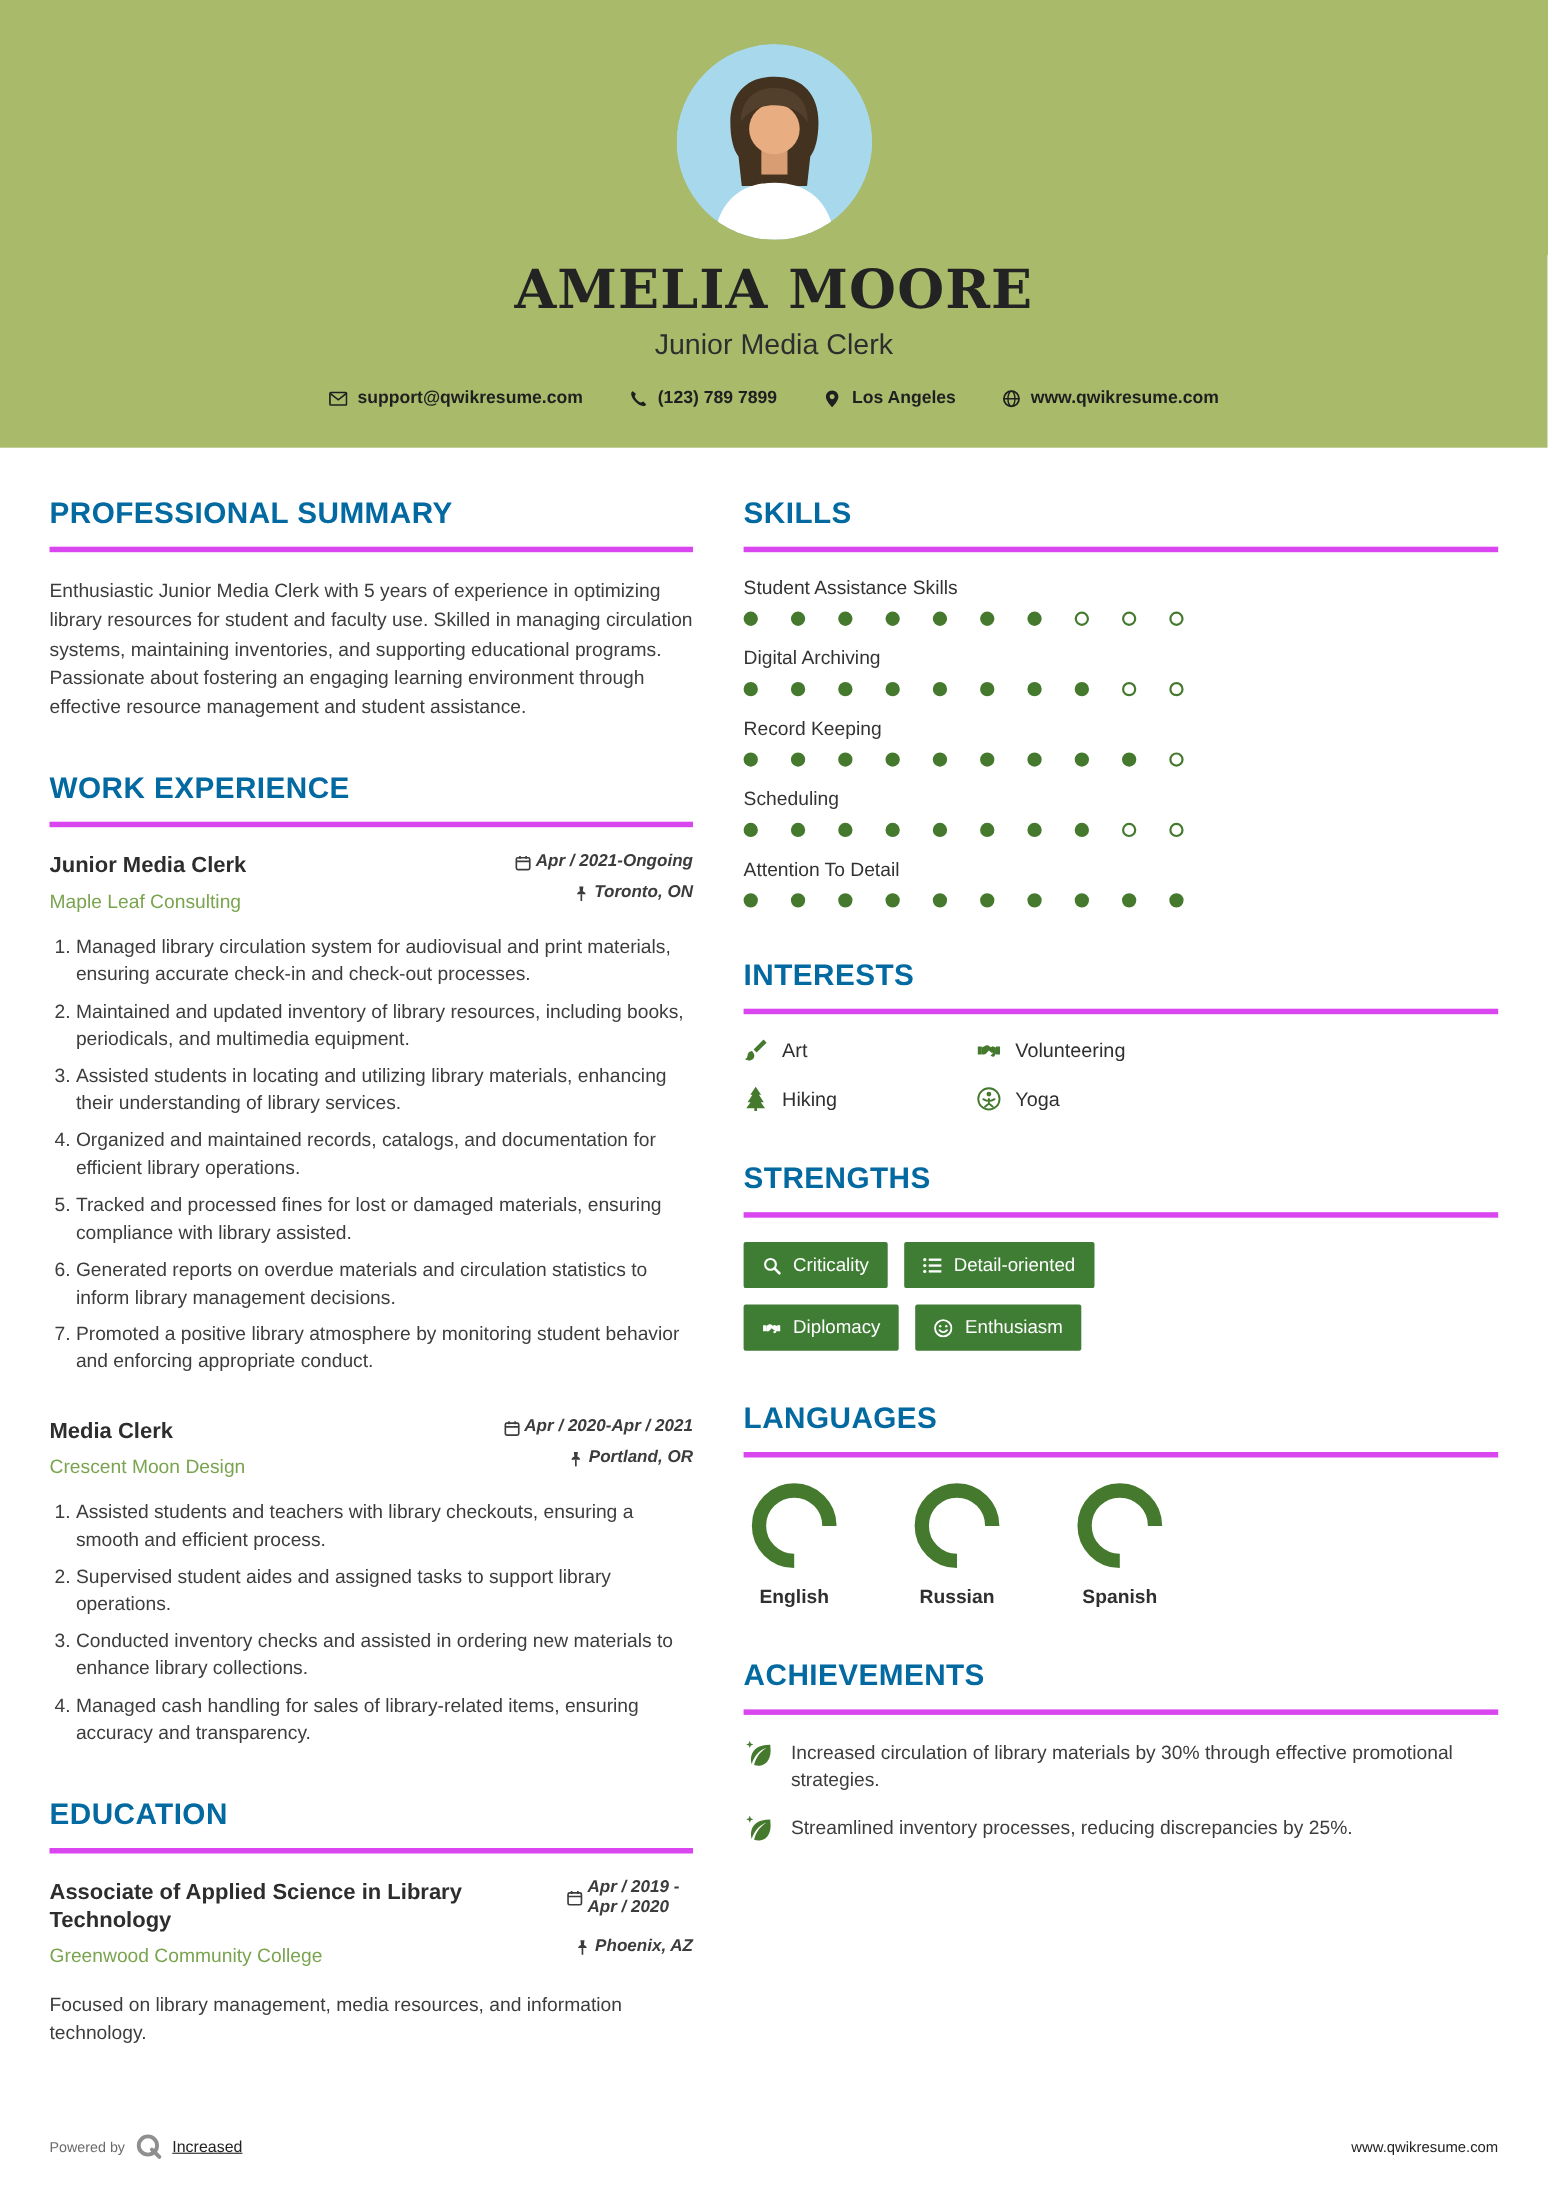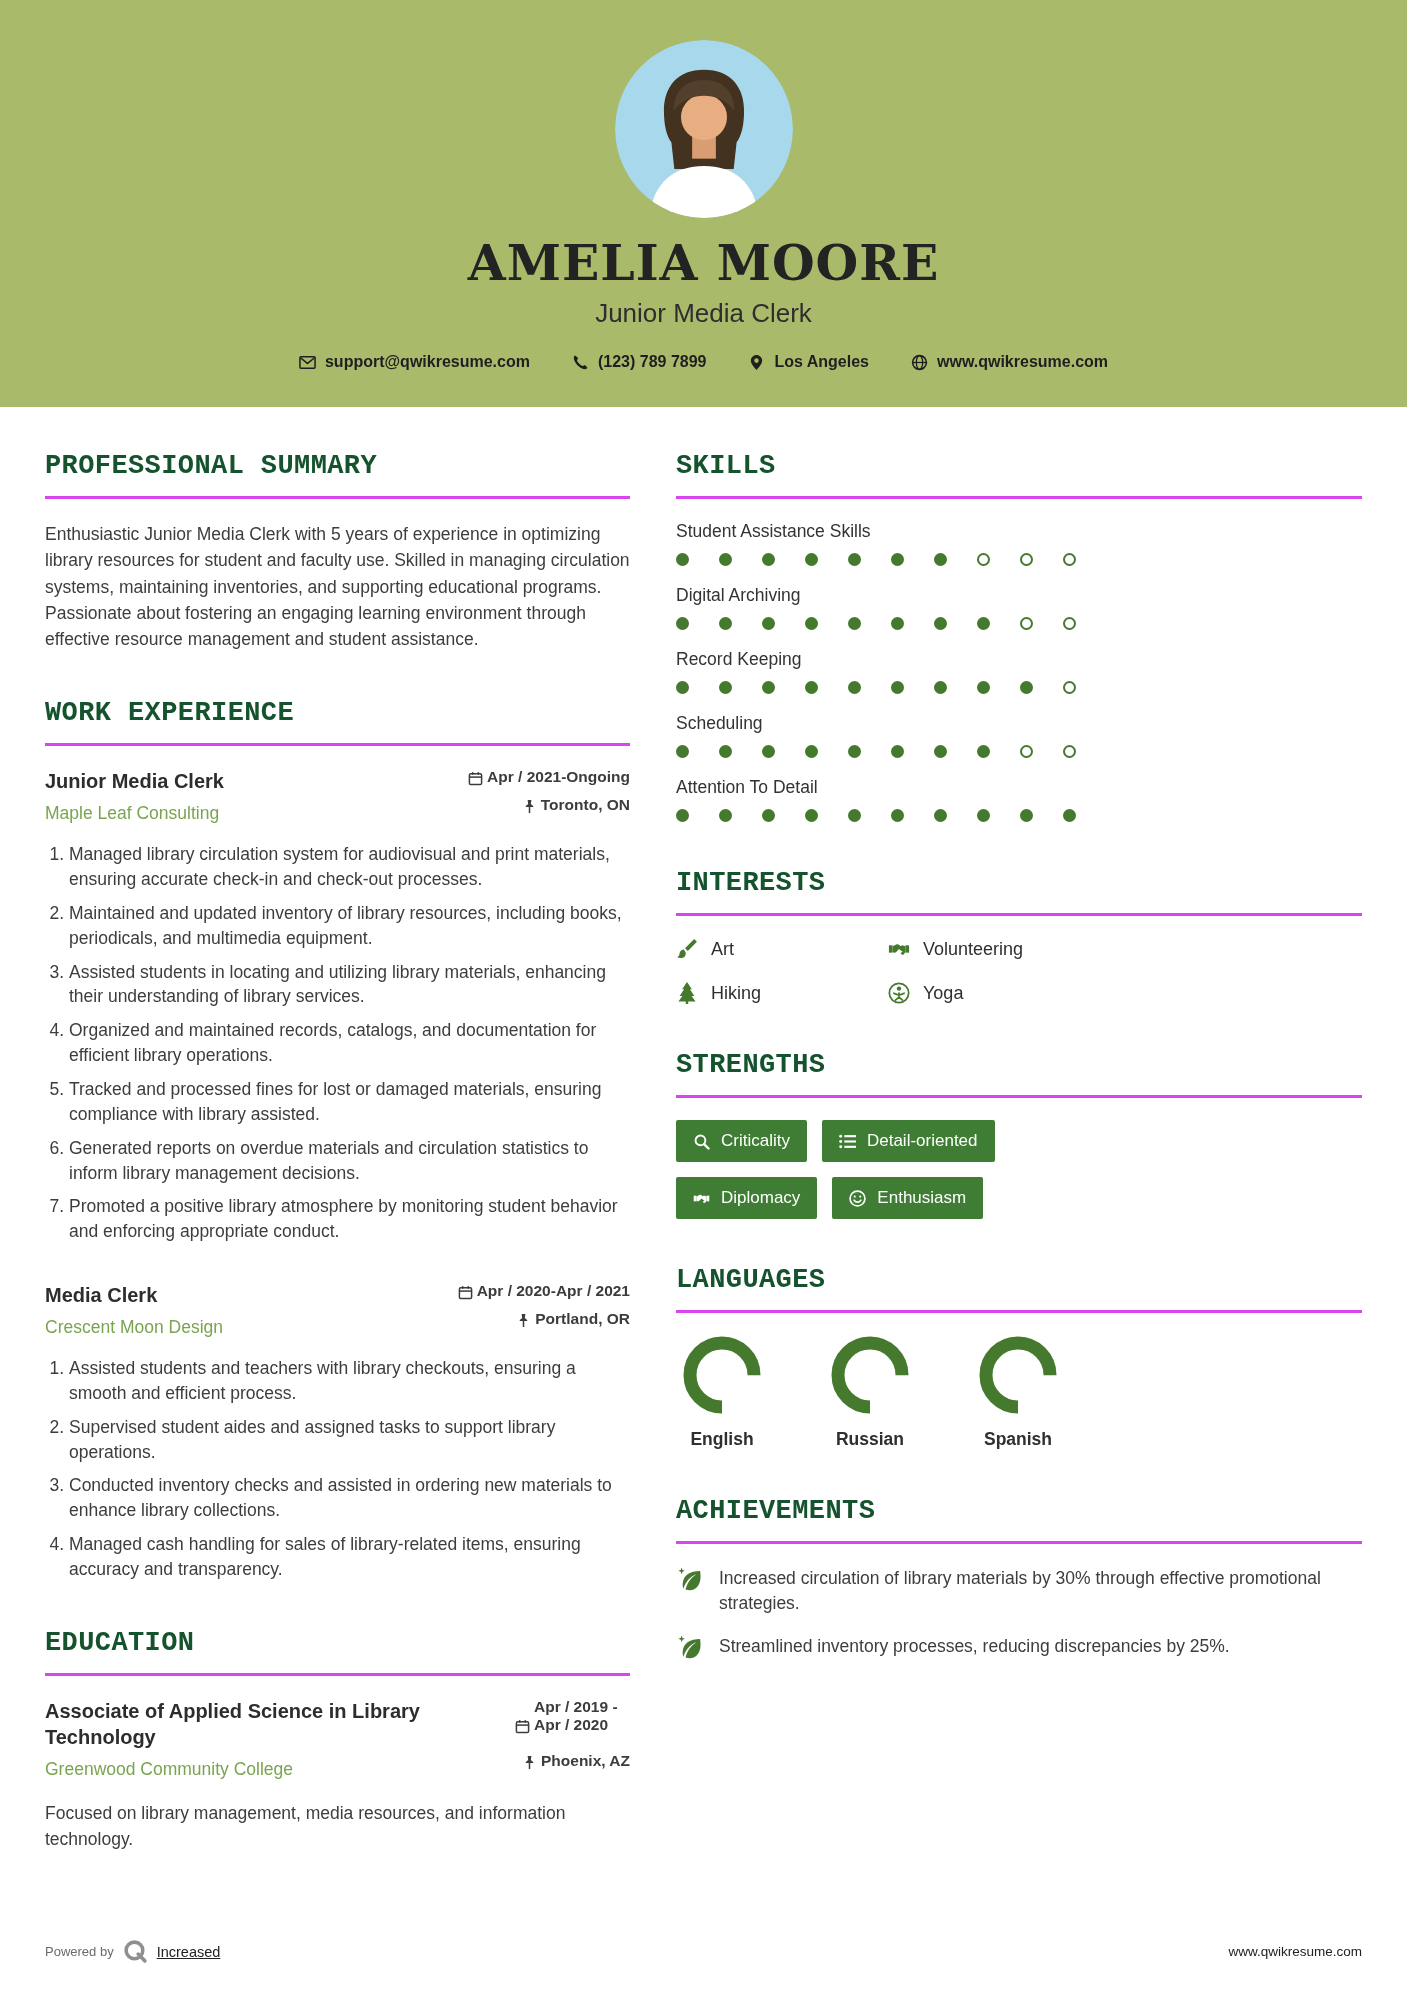--- a/index.html
+++ b/index.html
@@ -33,36 +33,36 @@
   .contact-item { display:flex; align-items:center; gap:9px; color:#1f1f1f; text-decoration:none; }
   .cicon { display:inline-flex; width:17px; height:17px; color:#1f1f1f; }
   .cicon svg { width:100%; height:100%; }
 
   
   .main { flex:1; display:flex; gap:46px; padding:44px 45px 10px; }
   .col-left  { width:585px; flex:0 0 585px; }
   .col-right { flex:1; min-width:0; }
 
   h2.sec {
-    font-family:Liberation Mono, monospace;
-    font-size:27px; font-weight:700; letter-spacing:.4px; color:#14532d;
-    margin:0 0 0; padding-bottom:15px; border-bottom:3px solid #d946ef;
+    font-family:Liberation Sans, sans-serif;
+    font-size:27px; font-weight:700; letter-spacing:.4px; color:#0369a1;
+    margin:0 0 0; padding-bottom:15px; border-bottom:5px solid #d946ef;
   }
   .section { margin-bottom:46px; }
   .sec-body { padding-top:22px; }
 
   .summary-text { margin:0; font-size:17.5px; line-height:1.5; color:#3d3d3d; }
 
   
   .job { margin-bottom:38px; }
   .job:last-child { margin-bottom:0; }
   .job-head, .job-sub { display:flex; justify-content:space-between; align-items:flex-start; }
   .job-title { font-size:20px; font-weight:700; color:#2d2d2d; margin:0; max-width:430px; line-height:1.3; }
   .company { font-size:17.5px; color:var(--link-green,#7aa44f); margin-top:7px; }
-  .meta { display:flex; align-items:flex-end; gap:4px; font-size:15.5px; font-weight:600; color:#3c3c3c; }
+  .meta { display:flex; align-items:center; gap:4px; font-size:15.5px; font-weight:600; color:#3c3c3c;font-style:italic; }
   .meta .micon { display:inline-flex; width:15px; height:15px; color:#3c3c3c; margin-top:2px; flex:0 0 auto; }
   .meta .micon svg { width:100%; height:100%; }
   .meta.date-narrow span { display:inline-block; max-width:96px; }
   .job-sub { margin-top:2px; }
   ol.bullets { margin:18px 0 0; padding-left:24px; }
   ol.bullets li { font-size:17.5px; line-height:1.42; margin-bottom:9px; }
   ol.bullets li:last-child { margin-bottom:0; }
   .edu-desc { margin:20px 0 0; font-size:17.5px; line-height:1.5; }
 
   

